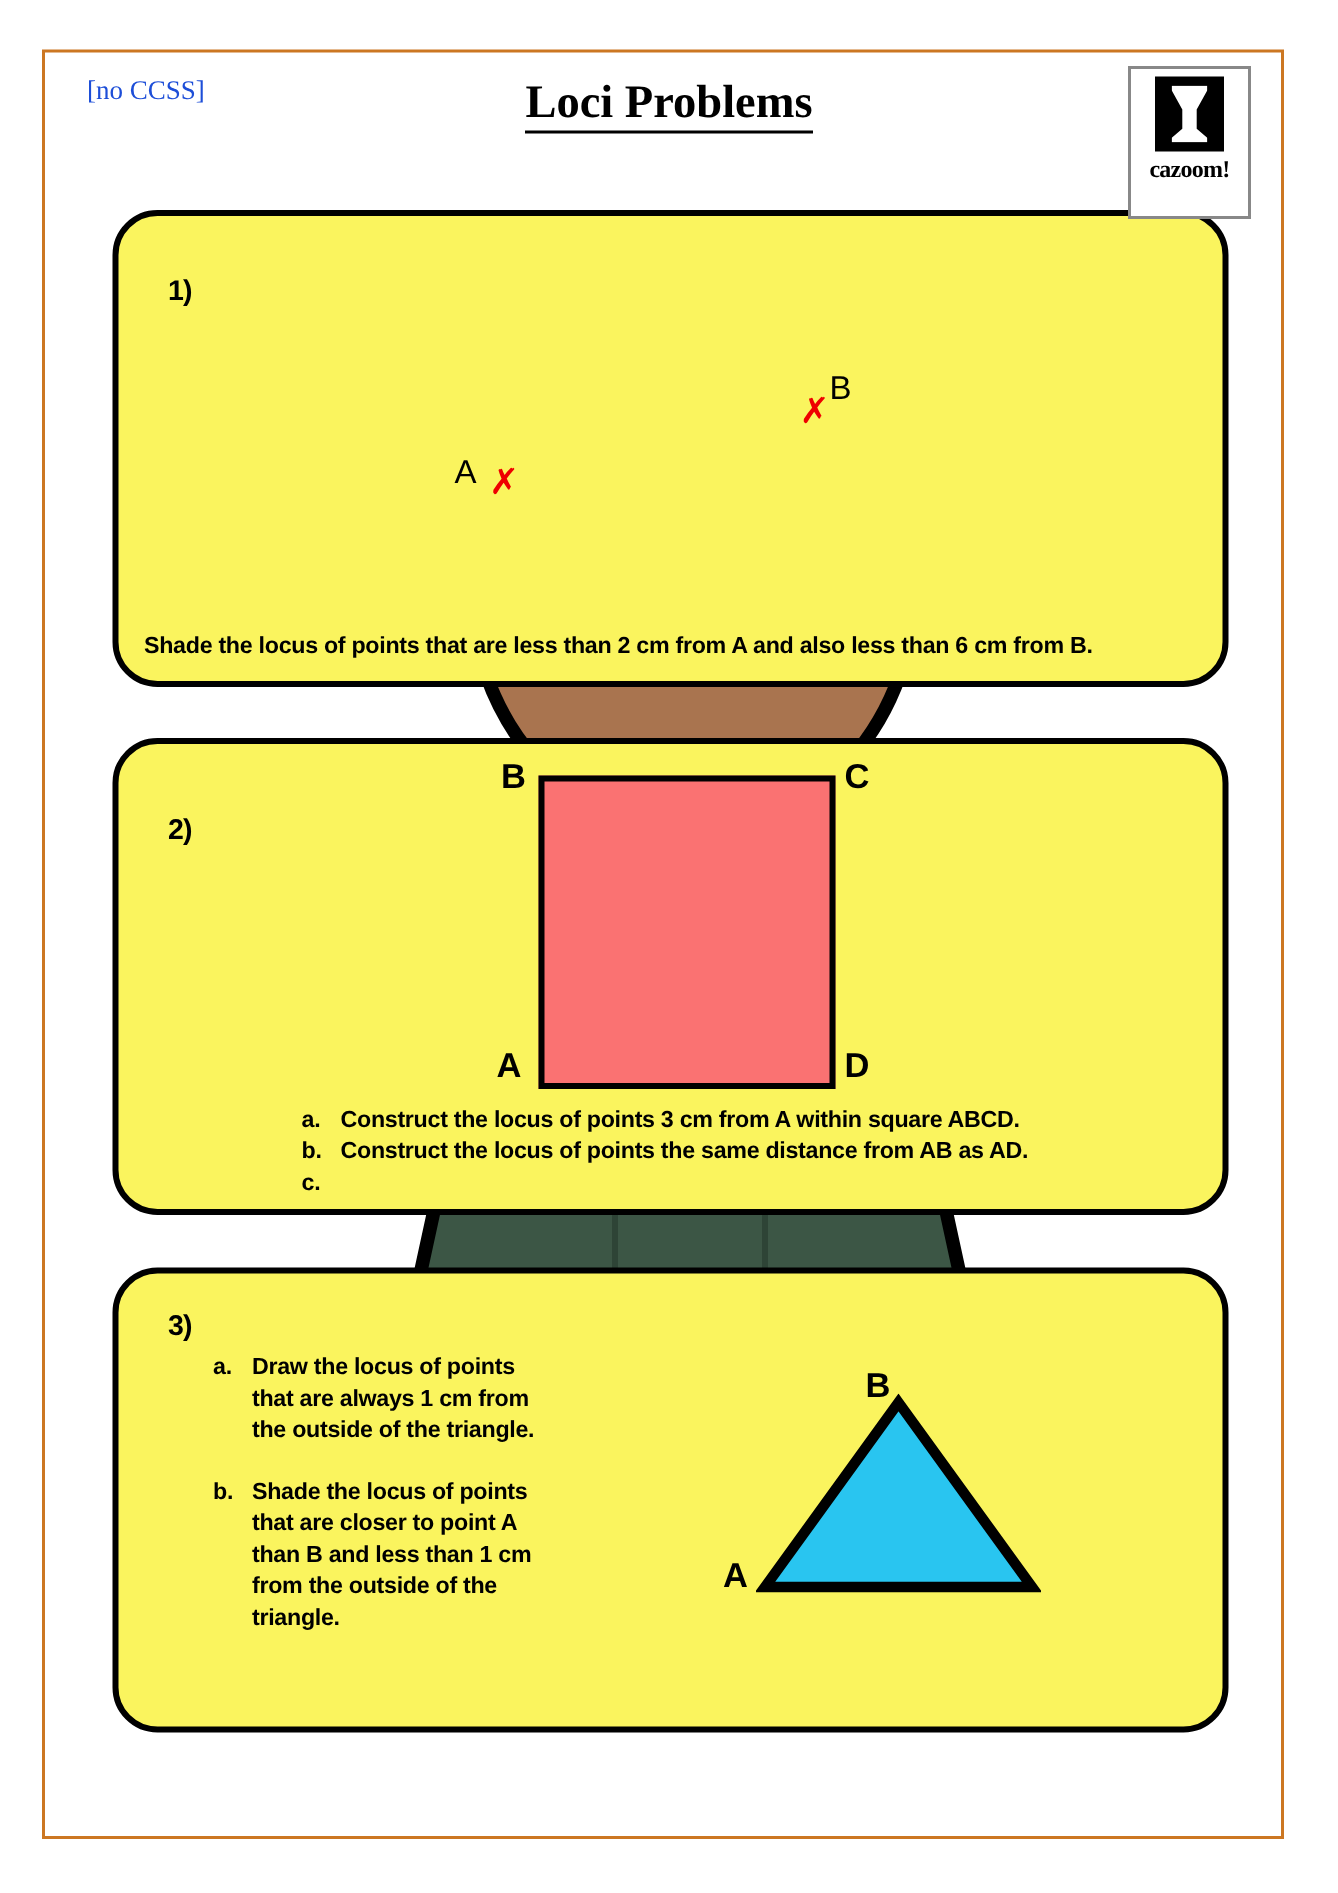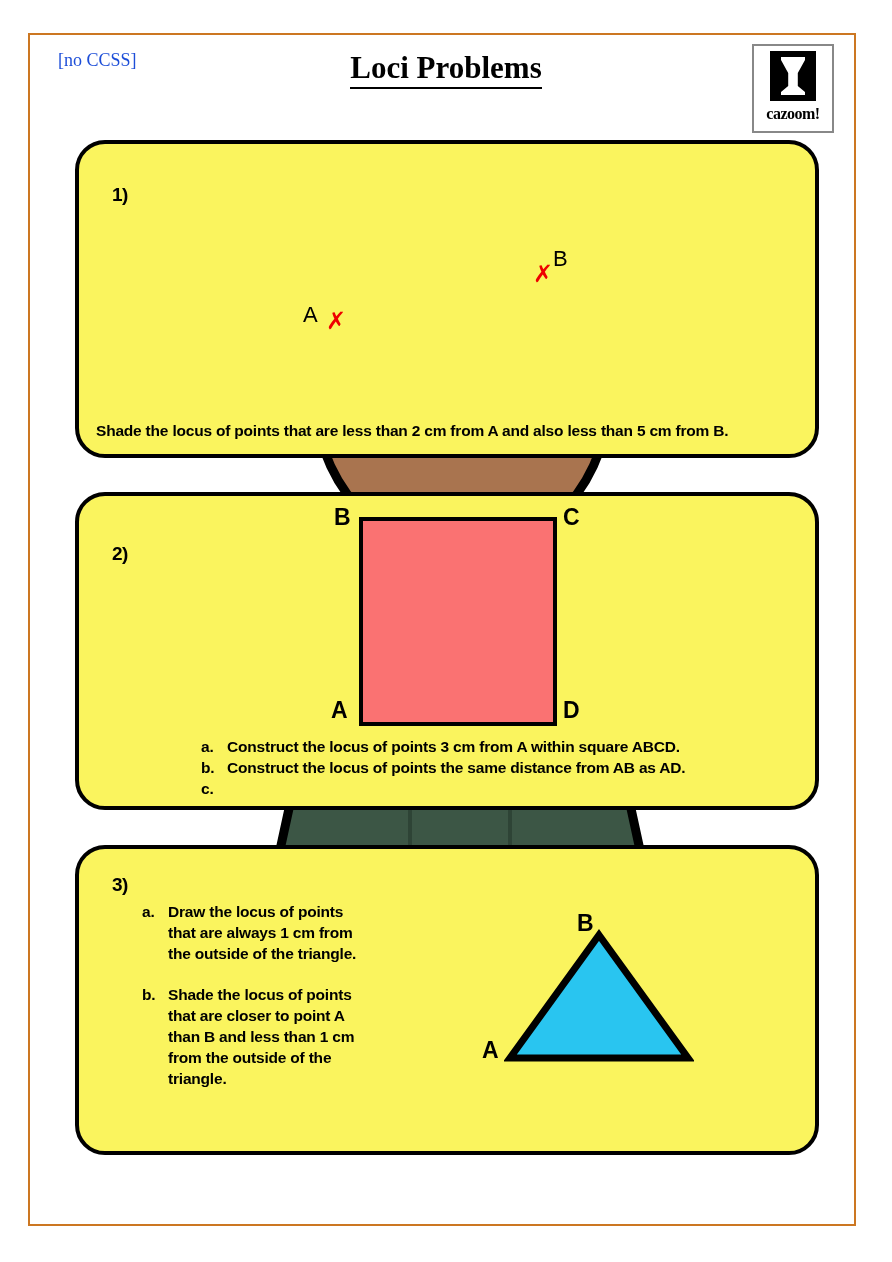--- a/index.html
+++ b/index.html
@@ -64,21 +64,21 @@
     border-bottom: 2px solid #000;
     padding-bottom: 2px;
   }
 
   
   #logo {
     position: absolute;
     left: 752px;
     top: 44px;
     width: 82px;
-    height: 89px;
+    height: 102px;
     background: #ffffff;
     border: 2px solid #888;
     box-sizing: border-box;
     z-index: 6;
     display: flex;
     flex-direction: column;
     align-items: center;
     justify-content: flex-start;
     padding-top: 5px;
   }
@@ -283,21 +283,21 @@
 
 <div class="qbox" id="qbox-1">
   <div class="qnum" id="q1-num">1)</div>
 
   <div class="pt-label" id="q1-label-a">A</div>
   <div class="marker" id="q1-marker-a">✗</div>
 
   <div class="pt-label" id="q1-label-b">B</div>
   <div class="marker" id="q1-marker-b">✗</div>
 
-  <div class="instr-line" id="q1-instruction">Shade the locus of points that are less than 2 cm from A and also less than 5 cm from B.</div>
+  <div class="instr-line" id="q1-instruction">Shade the locus of points that are less than 2 cm from A and also less than 6 cm from B.</div>
 </div>
 
 <div class="qbox" id="qbox-2">
   <div class="qnum" id="q2-num">2)</div>
 
   <div id="q2-rect"></div>
   <div class="pt-label" id="q2-label-b">B</div>
   <div class="pt-label" id="q2-label-c">C</div>
   <div class="pt-label" id="q2-label-a">A</div>
   <div class="pt-label" id="q2-label-d">D</div>

